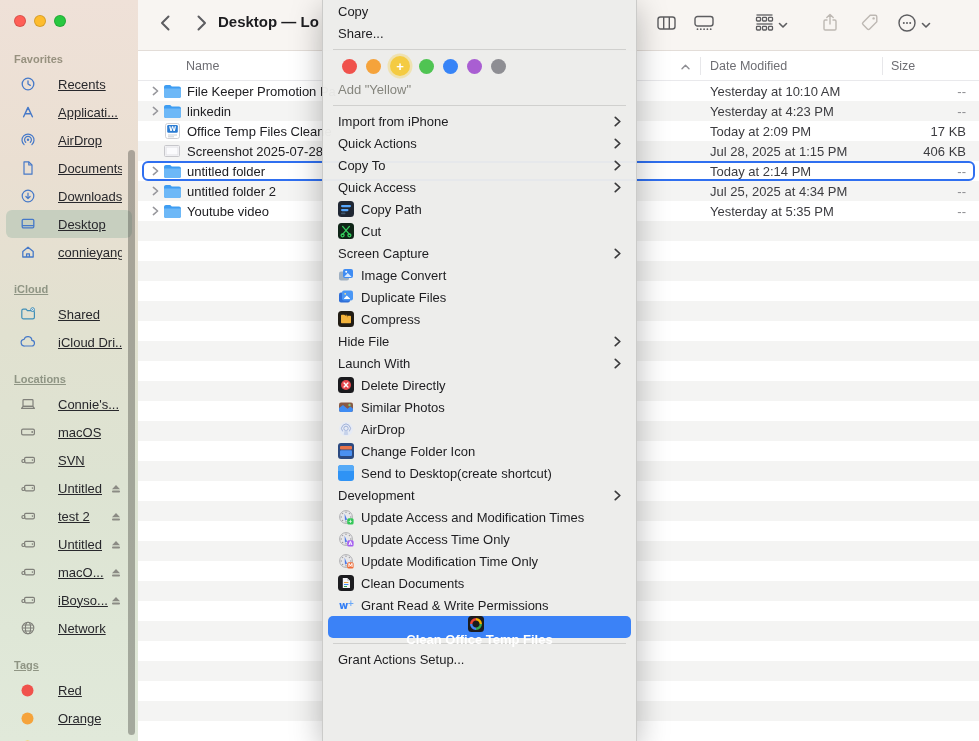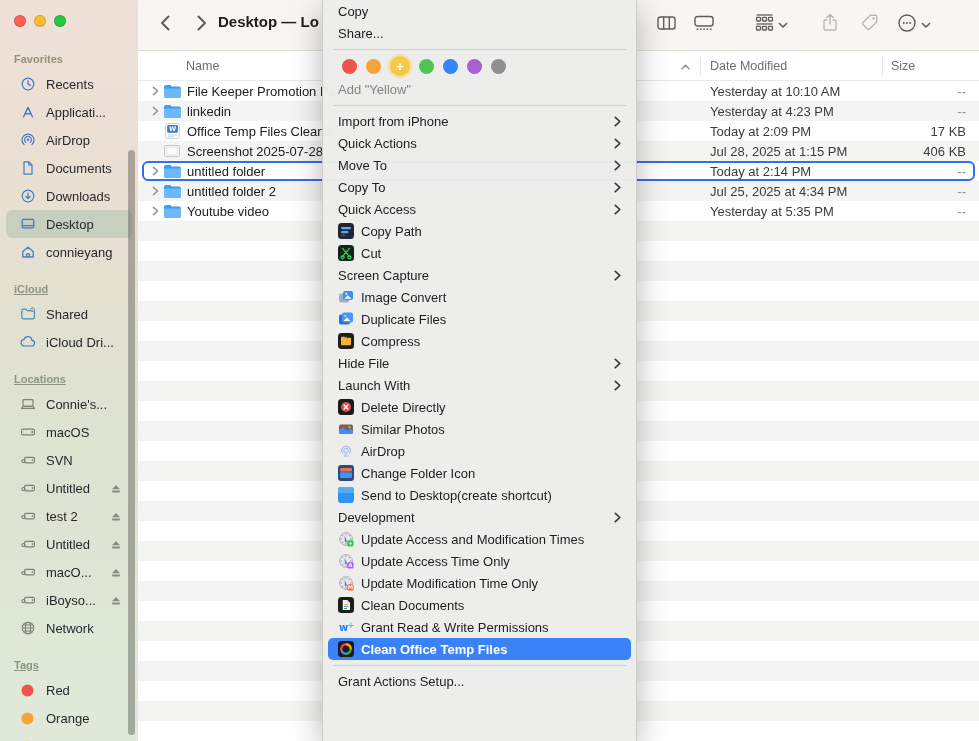--- a/index.html
+++ b/index.html
@@ -14,21 +14,21 @@
   .traffic{position:absolute;left:14px;top:15px;display:flex;gap:8px;}
   .tl{width:12px;height:12px;border-radius:50%;border:.5px solid rgba(0,0,0,.15);}
   .side-wrap{position:absolute;left:0;top:44px;width:138px;}
   .side-sec{margin-top:12px;}
   .side-sec:first-child{margin-top:4px;}
   .side-head{height:22px;line-height:22px;padding-left:14px;font-size:11px;font-weight:bold;color:#97917f;}
   .side-sec.greens .side-head{color:#8f9584;text-decoration:underline;}
   .side-item{height:28px;display:flex;align-items:center;padding:0 10px 0 13px;margin:0 6px;border-radius:6px;color:#28282c;}
   .side-item.sel{background:#c7cfbf;}
   .side-ic{width:17px;height:17px;display:inline-flex;align-items:center;justify-content:center;flex-shrink:0;}
-  .side-lb{margin-left:10px;white-space:nowrap;overflow:hidden;}
+  .side-lb{margin-left:22px;white-space:nowrap;overflow:hidden;text-decoration:underline;}
   .eject{margin-left:auto;display:inline-flex;}
   .side-scroll{position:absolute;left:128px;top:150px;width:7px;height:585px;border-radius:4px;background:rgba(80,80,75,.42);}
   
   .main{position:absolute;left:138px;top:0;width:841px;height:741px;background:#fff;}
   .toolbar{position:absolute;left:0;top:0;width:841px;height:50px;background:#f8f5f2;}
   .navbtn{position:absolute;top:11px;width:26px;height:26px;display:flex;align-items:center;justify-content:center;border-radius:5px;}
   .wintitle{position:absolute;left:80px;top:13px;font-size:15px;font-weight:bold;color:#1d1d20;white-space:nowrap;}
   .tbtn{position:absolute;top:9px;height:30px;display:flex;align-items:center;justify-content:center;gap:4px;border-radius:6px;}
   
   .colhead{position:absolute;left:0;top:50px;width:945px;height:31px;background:#fff;
@@ -48,21 +48,21 @@
   .c-size{flex:1;text-align:right;padding-right:13px;color:#3c3c40;white-space:nowrap;}
   .c-size.dim,.dim{color:#8c8c91;}
   .sel-outline{position:absolute;left:4px;right:4px;top:80px;height:20px;border:2px solid #2f6ff0;border-radius:6px;pointer-events:none;}
   
   .ctxmenu{position:absolute;left:322px;top:0;width:315px;height:741px;z-index:10;
     background:rgba(236,236,234,.97);border-left:1px solid rgba(0,0,0,.14);border-right:1px solid rgba(0,0,0,.14);
     box-shadow:0 8px 30px rgba(0,0,0,.28);}
   .mi{height:22px;display:flex;align-items:center;margin:0 5px;padding:0 10px;border-radius:5px;color:#1d1d20;white-space:nowrap;}
   .mi .mic{width:16px;height:16px;display:inline-flex;flex-shrink:0;margin-right:7px;}
   .mi.muted{color:#85857d;}
-  .mi.hl{background:#3b82f7;color:#fff;font-weight:bold;}
+  .mi.hl{background:#3b82f7;color:#fff;font-weight:bold;flex-direction:column;}
   .mchev{margin-left:auto;display:inline-flex;}
   .mdiv{height:1px;background:rgba(0,0,0,.12);margin:5px 10px 4px;}
   .mtags{height:24px;display:flex;align-items:center;gap:9px;margin:0 5px;padding:0 14px;}
   .tdot{width:15px;height:15px;border-radius:50%;flex-shrink:0;}
   .tdot.active{width:20px;height:20px;display:flex;align-items:center;justify-content:center;
     color:#fff;font-size:13px;font-weight:bold;box-shadow:0 0 0 2.5px rgba(243,206,69,.35);}
 </style>
 </head>
 <body>
 
@@ -618,28 +618,20 @@
       </div>
       <div class="mi">
         <span>Quick Actions</span>
         <span class="mchev" style="color: rgb(58, 58, 60);">
           <svg width="7" height="11" viewBox="0 0 7 11">
             <path d="M1.3 1.3L5.8 5.5 1.3 9.7" stroke="currentColor" stroke-width="1.7" fill="none" stroke-linecap="round" stroke-linejoin="round"></path>
           </svg>
         </span>
       </div>
       <div class="mi">
-        <span>Move To</span>
-        <span class="mchev" style="color: rgb(58, 58, 60);">
-          <svg width="7" height="11" viewBox="0 0 7 11">
-            <path d="M1.3 1.3L5.8 5.5 1.3 9.7" stroke="currentColor" stroke-width="1.7" fill="none" stroke-linecap="round" stroke-linejoin="round"></path>
-          </svg>
-        </span>
-      </div>
-      <div class="mi">
         <span>Copy To</span>
         <span class="mchev" style="color: rgb(58, 58, 60);">
           <svg width="7" height="11" viewBox="0 0 7 11">
             <path d="M1.3 1.3L5.8 5.5 1.3 9.7" stroke="currentColor" stroke-width="1.7" fill="none" stroke-linecap="round" stroke-linejoin="round"></path>
           </svg>
         </span>
       </div>
       <div class="mi">
         <span>Quick Access</span>
         <span class="mchev" style="color: rgb(58, 58, 60);">

